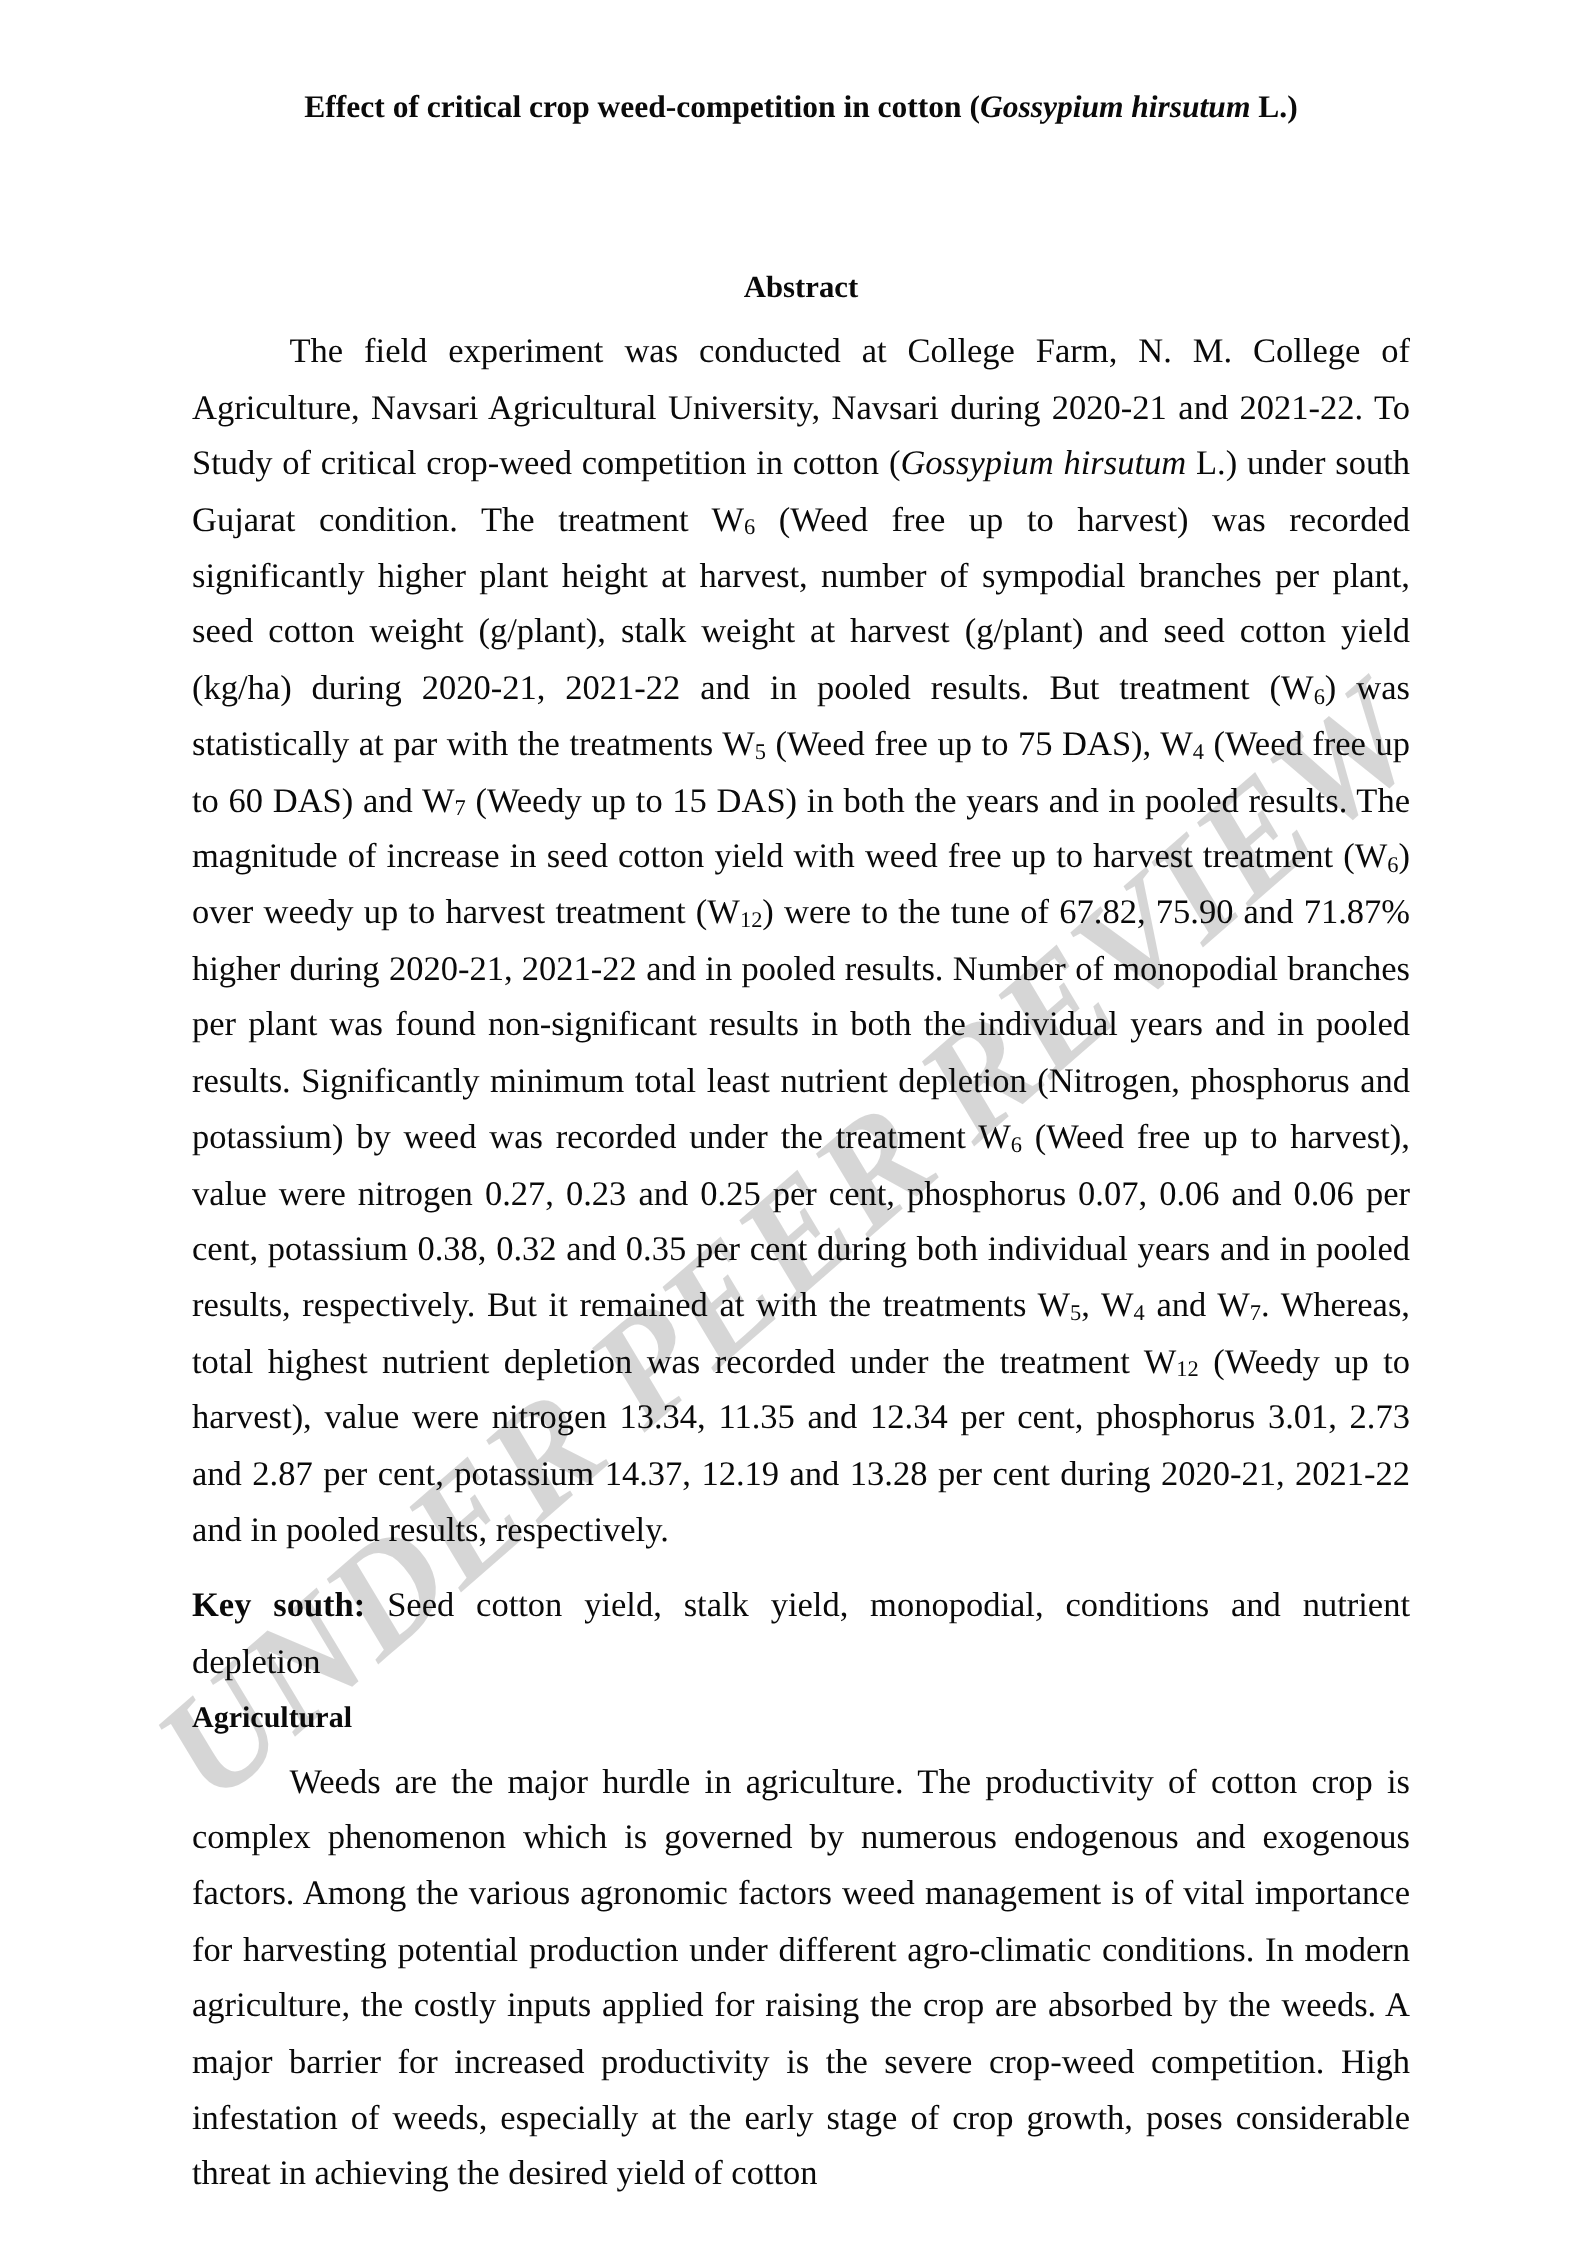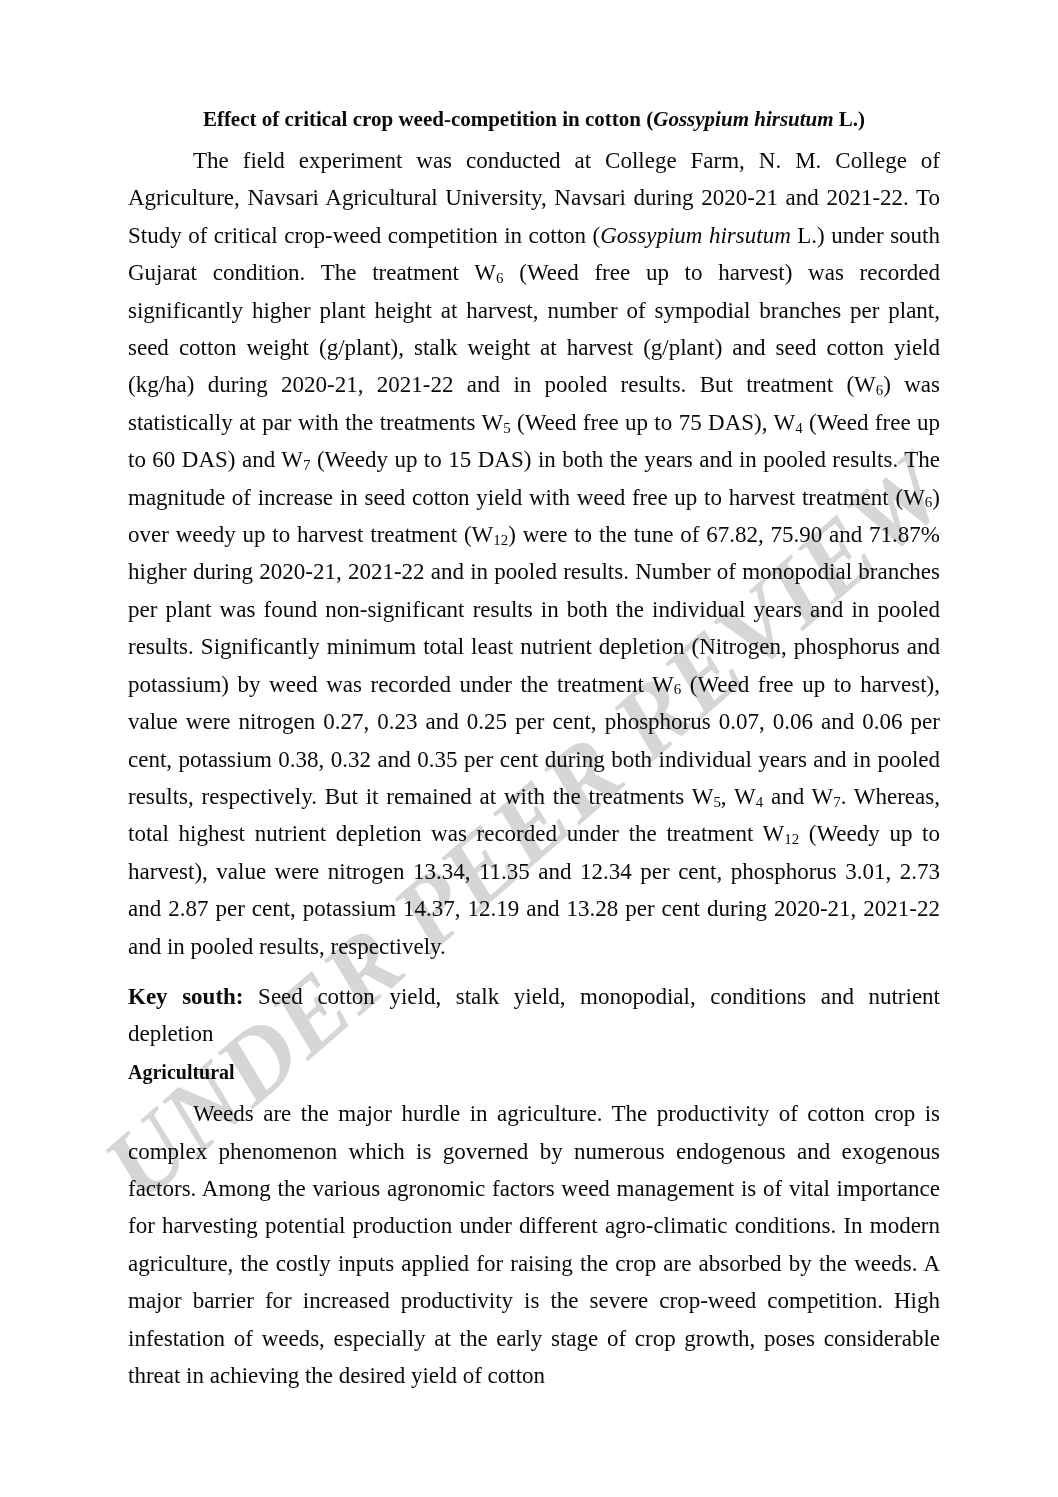--- a/index.html
+++ b/index.html
@@ -21,21 +21,21 @@
     letter-spacing: 1px;
     color: rgba(0, 0, 0, 0.16);
     white-space: nowrap;
     z-index: 0;
     user-select: none;
   }
   .page {
     position: relative;
     z-index: 1;
     width: 100%; height: 100%;
-    padding: 100px 118px 0 128px;
+    padding: 52px 118px 0 128px;
   }
   .title {
     text-align: center;
     font-size: 21px;
     font-weight: bold;
     line-height: 38px;
   }
   .abstract-heading {
     text-align: center;
     font-size: 20.5px;
@@ -67,20 +67,21 @@
 </style>
 </head>
 <body>
 
 <div class="watermark">UNDER PEER REVIEW</div>
 
 <div class="page">
 
   <h1 class="title"><span style="font-weight: bold;">Effect of critical crop weed-competition in cotton (</span><span style="font-style: italic; font-weight: bold;">Gossypium hirsutum</span><span style="font-weight: bold;"> L.)</span></h1>
 
+  <h2 class="abstract-heading">Abstract</h2>
 
   <p class="para abstract-body"><span>The field experiment was conducted at College Farm, N. M. College of Agriculture, Navsari Agricultural University, Navsari during 2020-21 and 2021-22. To Study of critical crop-weed competition in cotton (</span><span style="font-style: italic;">Gossypium hirsutum</span><span> L.) under south Gujarat condition. The treatment W</span><sub>6</sub><span> (Weed free up to harvest) was recorded significantly higher plant height at harvest, number of sympodial branches per plant, seed cotton weight (g/plant), stalk weight at harvest (g/plant) and seed cotton yield (kg/ha) during 2020-21, 2021-22 and in pooled results. But treatment (W</span><sub>6</sub><span>) was statistically at par with the treatments W</span><sub>5</sub><span> (Weed free up to 75 DAS), W</span><sub>4</sub><span> (Weed free up to 60 DAS) and W</span><sub>7</sub><span> (Weedy up to 15 DAS) in both the years and in pooled results. The magnitude of increase in seed cotton yield with weed free up to harvest treatment (W</span><sub>6</sub><span>) over weedy up to harvest treatment (W</span><sub>12</sub><span>) were to the tune of 67.82, 75.90 and 71.87% higher during 2020-21, 2021-22 and in pooled results. Number of monopodial branches per plant was found non-significant results in both the individual years and in pooled results. Significantly minimum total least nutrient depletion (Nitrogen, phosphorus and potassium) by weed was recorded under the treatment W</span><sub>6</sub><span> (Weed free up to harvest), value were nitrogen 0.27, 0.23 and 0.25 per cent, phosphorus 0.07, 0.06 and 0.06 per cent, potassium 0.38, 0.32 and 0.35 per cent during both individual years and in pooled results, respectively. But it remained at with the treatments W</span><sub>5</sub><span>, W</span><sub>4</sub><span> and W</span><sub>7</sub><span>. Whereas, total highest nutrient depletion was recorded under the treatment W</span><sub>12</sub><span> (Weedy up to harvest), value were nitrogen 13.34, 11.35 and 12.34 per cent, phosphorus 3.01, 2.73 and 2.87 per cent, potassium 14.37, 12.19 and 13.28 per cent during 2020-21, 2021-22 and in pooled results, respectively.</span></p>
 
   <p class="para keywords"><strong>Key south:</strong><span> Seed cotton yield, stalk yield, monopodial, conditions and nutrient depletion</span></p>
 
   <h2 class="intro-heading">Agricultural</h2>
 
   <p class="para intro-para">Weeds are the major hurdle in agriculture. The productivity of cotton crop is complex phenomenon which is governed by numerous endogenous and exogenous factors. Among the various agronomic factors weed management is of vital importance for harvesting potential production under different agro-climatic conditions. In modern agriculture, the costly inputs applied for raising the crop are absorbed by the weeds. A major barrier for increased productivity is the severe crop-weed competition. High infestation of weeds, especially at the early stage of crop growth, poses considerable threat in achieving the desired yield of cotton</p>
 
 </div>

